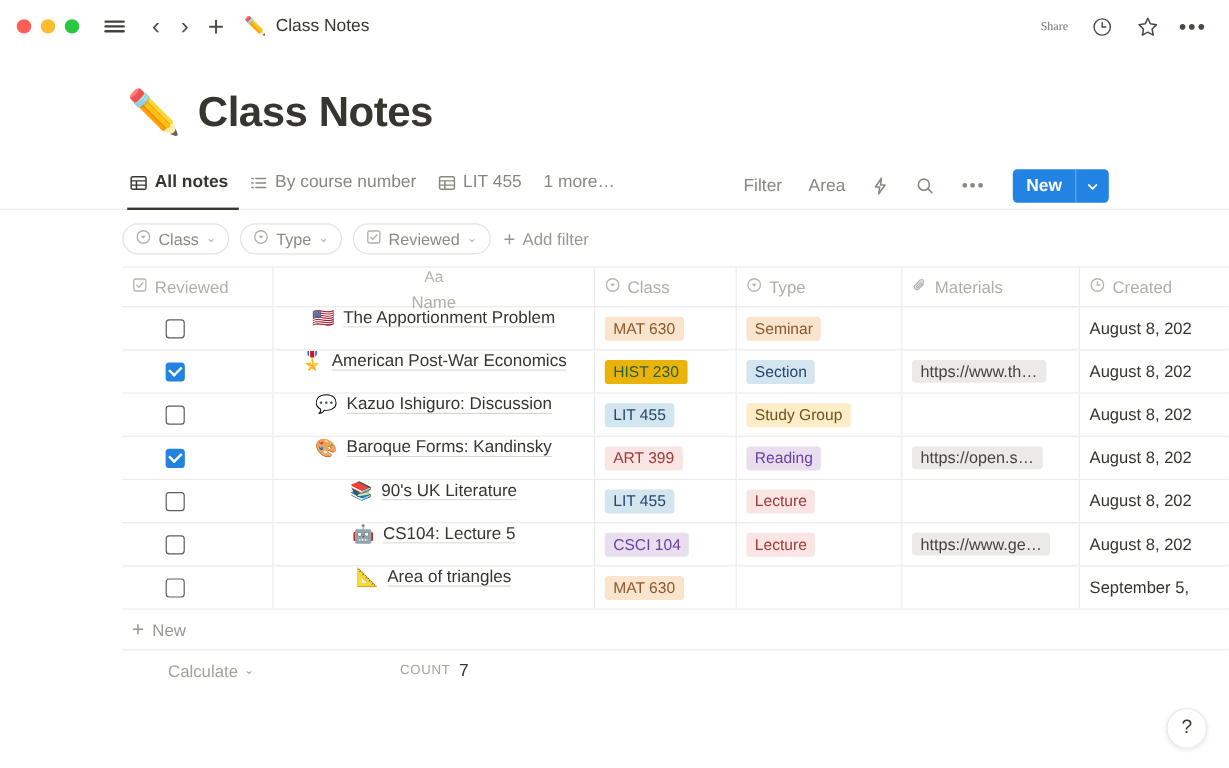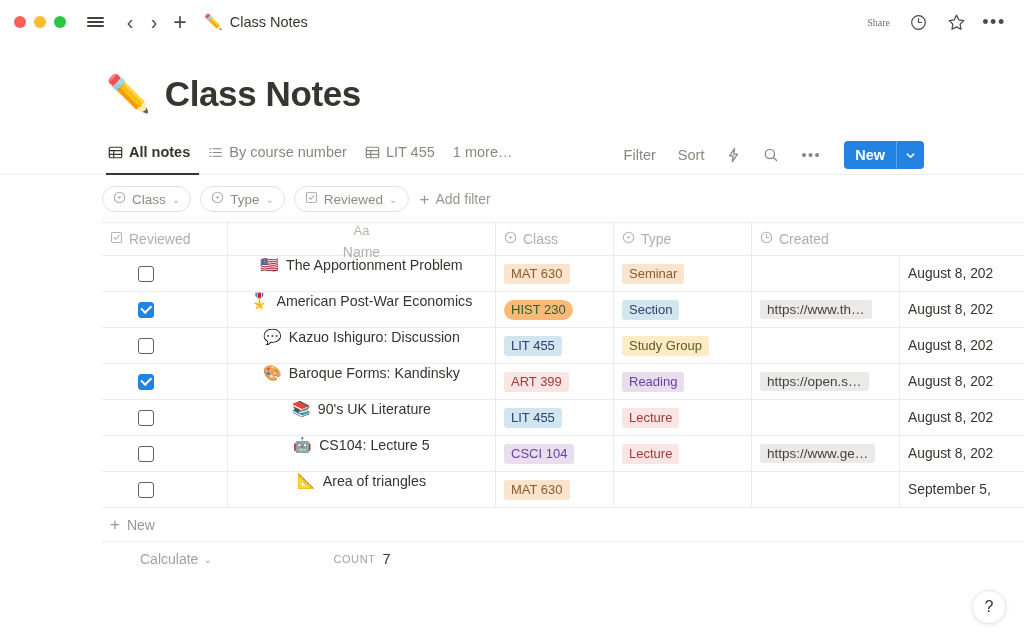--- a/index.html
+++ b/index.html
@@ -277,21 +277,21 @@
       <span>LIT 455</span>
     </div>
 
     <div class="vtab">
       <span>1 more…</span>
     </div>
   </div>
 
   <div class="vb-right">
     <span class="item">Filter</span>
-    <span class="item">Sort</span>
+    <span class="item">Area</span>
     <span class="item">
       <svg width="15" height="16" viewBox="0 0 14 16" fill="none" stroke="#8a8781" stroke-width="1.3" stroke-linejoin="round" stroke-linecap="round">
         <path d="M8 1.5L3 8.8h3.6L5.8 14.5 11 7.2H7.3z"></path>
       </svg>
     </span>
     <span class="item">
       <svg width="16" height="16" viewBox="0 0 16 16" fill="none" stroke="#8a8781" stroke-width="1.35" stroke-linecap="round">
         <circle cx="6.9" cy="6.9" r="4.6"></circle>
           <path d="M10.4 10.4l3.2 3.2"></path>
       </svg>
@@ -384,20 +384,28 @@
       <div class="th c-type">
         <span>
           <svg width="13" height="13" viewBox="0 0 14 14" fill="none" stroke="#b8b5af" stroke-width="1.2">
             <circle cx="7" cy="7" r="5.6"></circle>
               <path d="M4.8 5.9L7 8.6l2.2-2.7z" fill="#b8b5af" stroke="none"></path>
           </svg>
         </span>
         <span>Type</span>
       </div>
 
+      <div class="th c-mat">
+        <span>
+          <svg width="13" height="13" viewBox="0 0 14 14" fill="none" stroke="#b8b5af" stroke-width="1.2" stroke-linecap="round">
+            <path d="M10.2 6.4l-4.1 4.1a2.3 2.3 0 01-3.3-3.3l4.6-4.6a1.6 1.6 0 012.3 2.3l-4.6 4.6a.8.8 0 01-1.1-1.1l4.1-4.1"></path>
+          </svg>
+        </span>
+        <span>Materials</span>
+      </div>
 
       <div class="th c-created">
         <span>
           <svg width="13" height="13" viewBox="0 0 14 14" fill="none" stroke="#b8b5af" stroke-width="1.2">
             <circle cx="7" cy="7" r="5.6"></circle>
               <path d="M7 3.9V7h2.5" stroke-linecap="round"></path>
           </svg>
         </span>
         <span>Created</span>
       </div>
@@ -430,21 +438,21 @@
         <div class="td c-check">
           <span class="cb checked"></span>
         </div>
         <div class="td c-name">
           <span class="namecell">
             <span class="em">🎖️</span>
             <span class="nm">American Post-War Economics</span>
           </span>
         </div>
         <div class="td c-class">
-          <span class="tag" style="background: #fdba74; color: rgb(43, 94, 58); border-radius: 10px;">HIST 230</span>
+          <span class="tag" style="background: #eab308; color: rgb(43, 94, 58);">HIST 230</span>
         </div>
         <div class="td c-type">
           <span class="tag" style="background: rgb(211, 229, 239); color: rgb(40, 69, 108);">Section</span>
         </div>
         <div class="td c-mat">
           <span class="url">https://www.th…</span>
         </div>
         <div class="td c-created">
           <span class="date">August 8, 202</span>
         </div>

